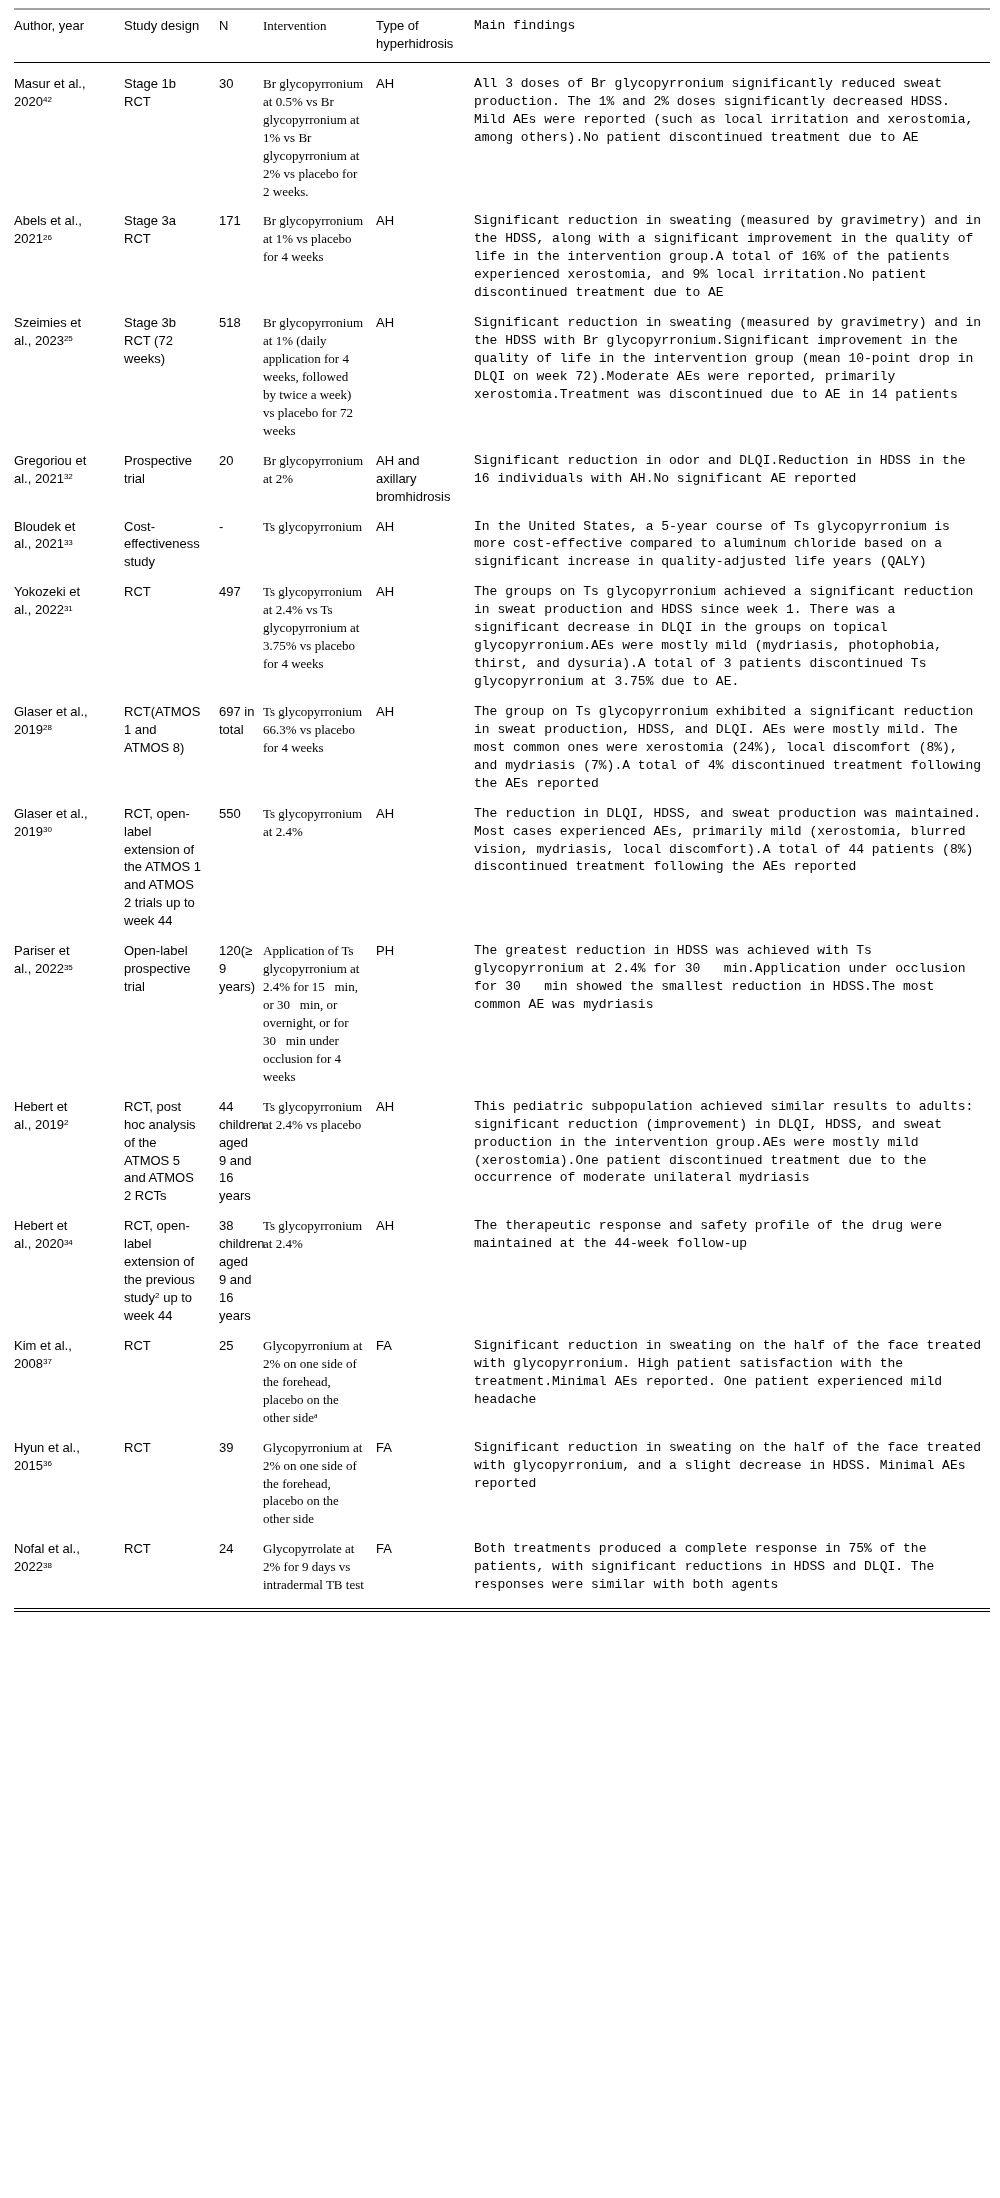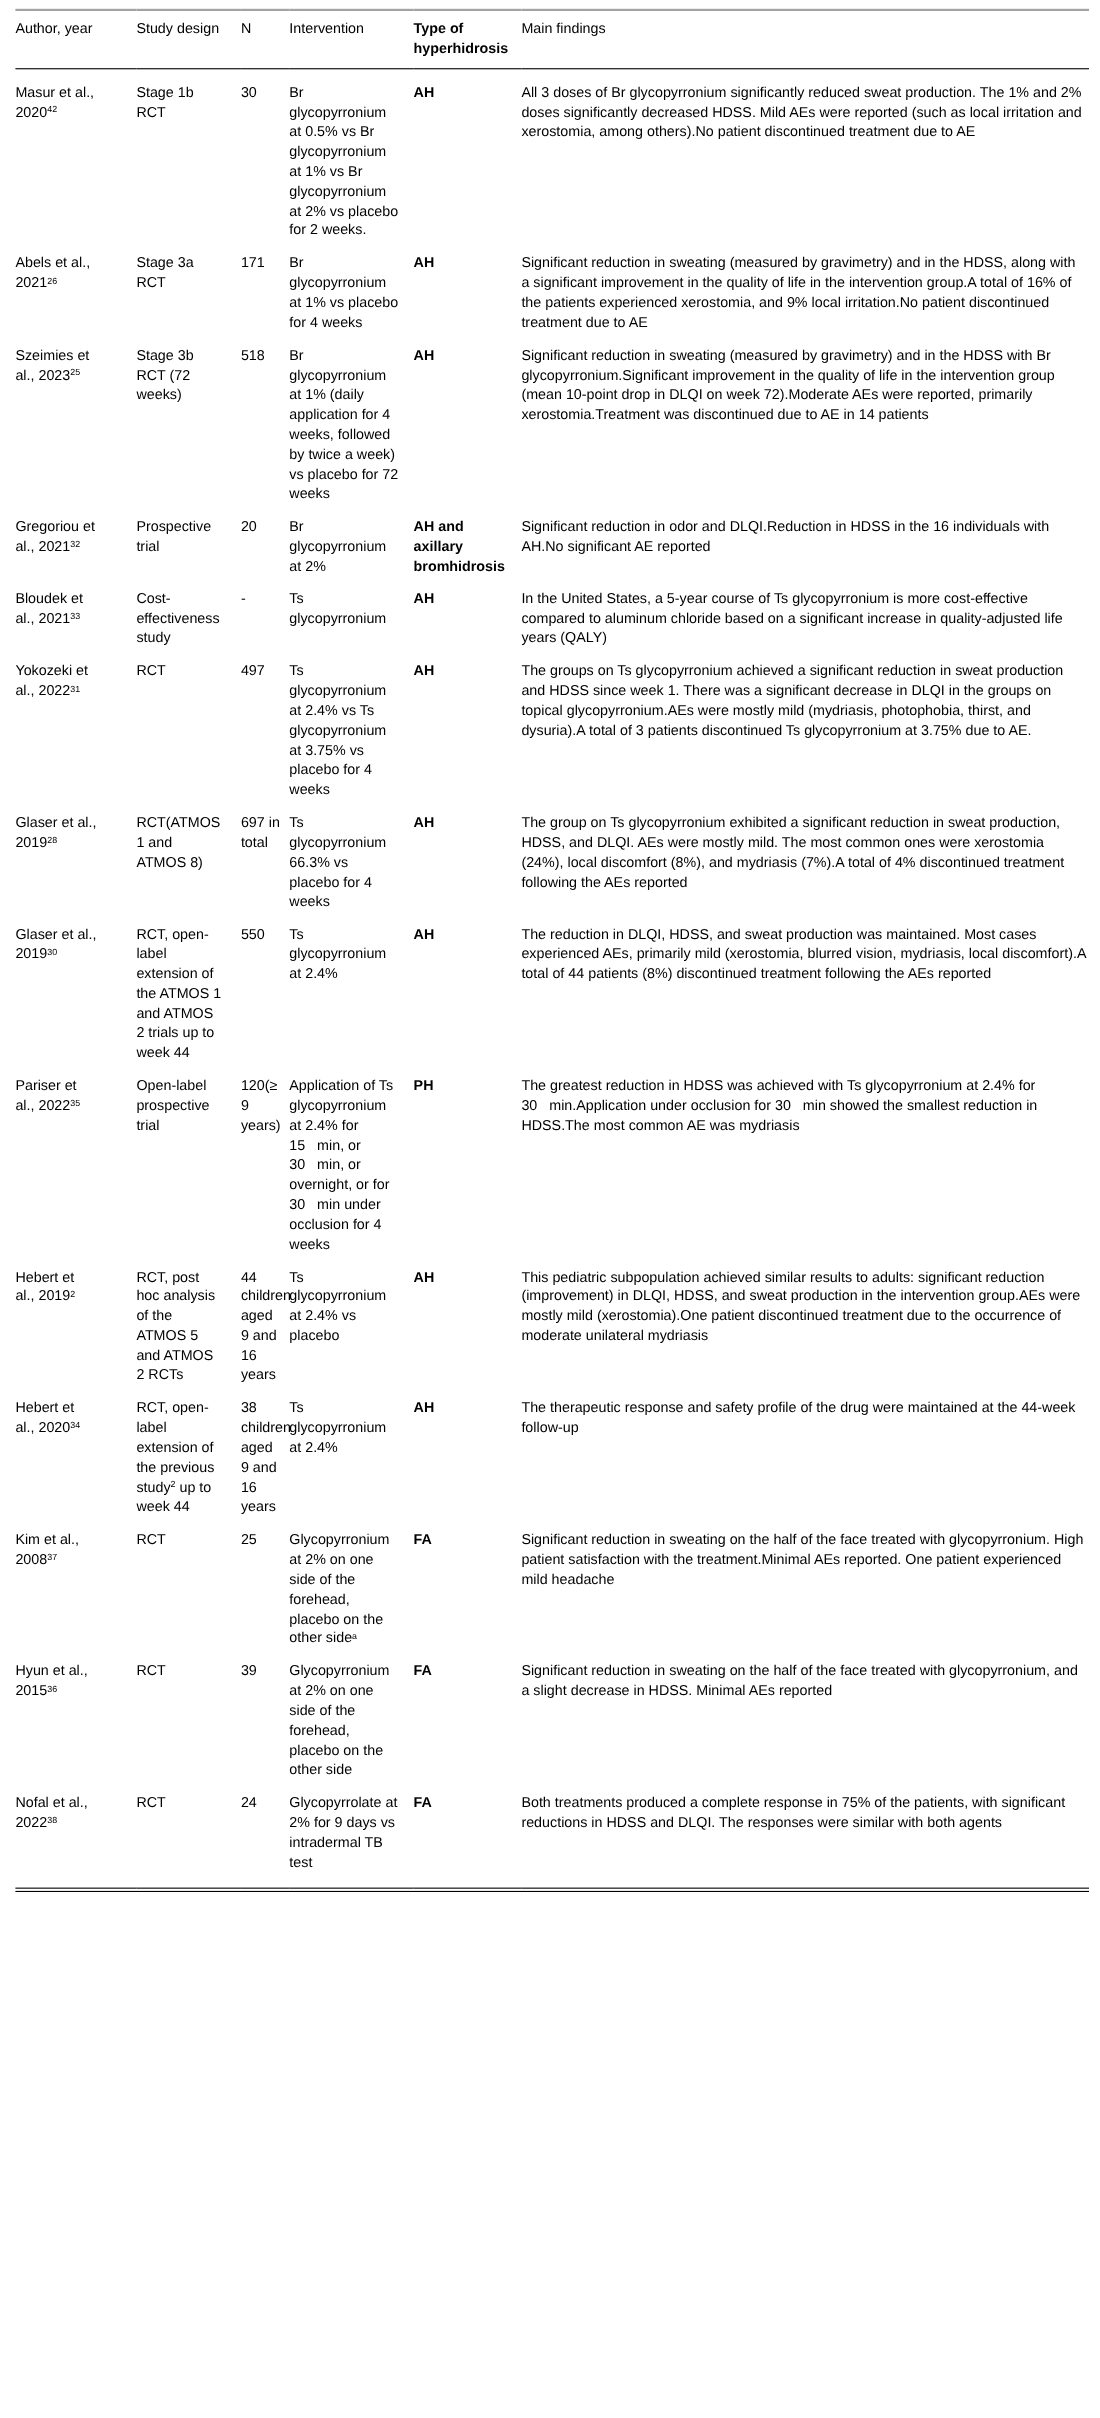--- a/index.html
+++ b/index.html
@@ -35,23 +35,23 @@
     border-bottom: 1px solid #000;
     padding-top: 7px;
     padding-bottom: 9px;
   }
   tbody td { padding-top: 12px; }
   tbody tr:last-child td { padding-bottom: 14px; }
 
   .c1 { padding-right: 36px; }
   .c2 { padding-right: 16px; margin-left: 41px; }
   .c3 { padding-right: 6px; }
-  .c4 { padding-right: 12px; }
-  .c5 { padding-right: 14px; font-weight: bold; }
-  .c6 { padding-right: 2px; }
+  .c4 { padding-right: 12px; font-family: Liberation Serif, serif; }
+  .c5 { padding-right: 14px; }
+  .c6 { padding-right: 2px; font-family: Liberation Mono, monospace; }
 
   sup {
     font-size: 62%;
     line-height: 0;
     position: relative;
     top: -0.45em;
     vertical-align: baseline;
   }
 </style>
 </head>

